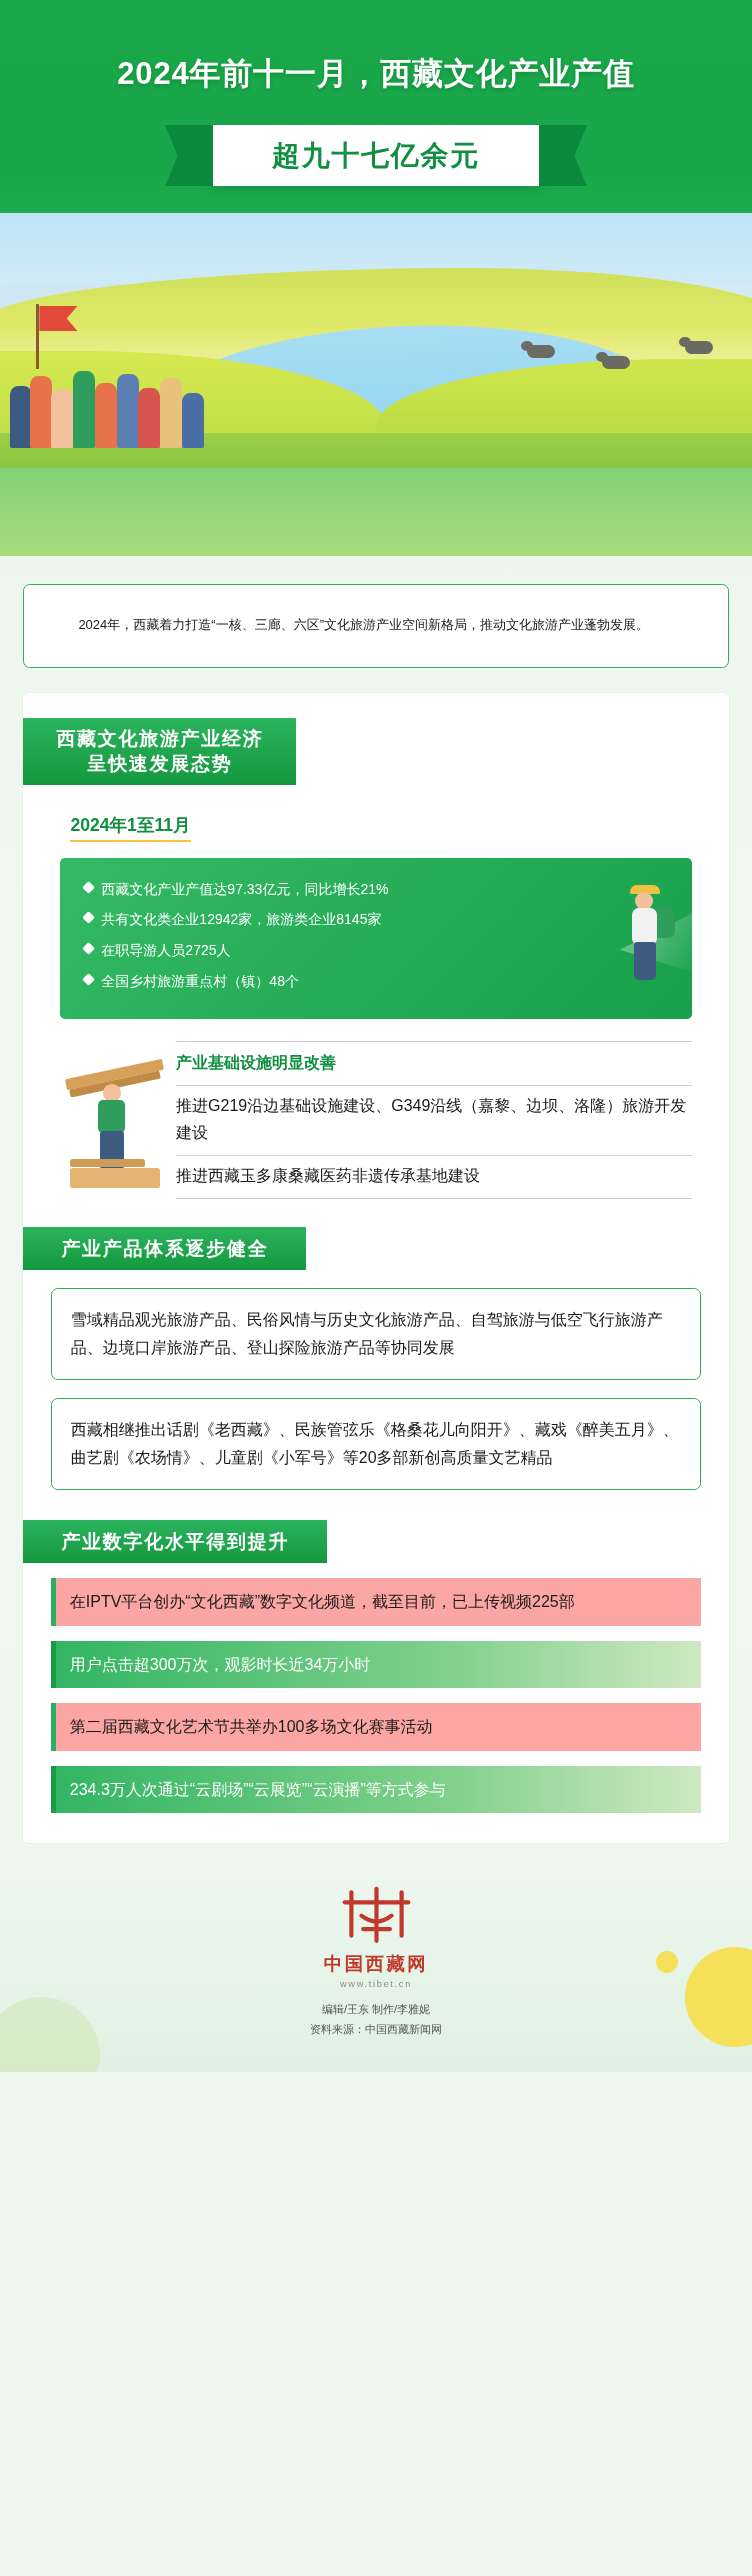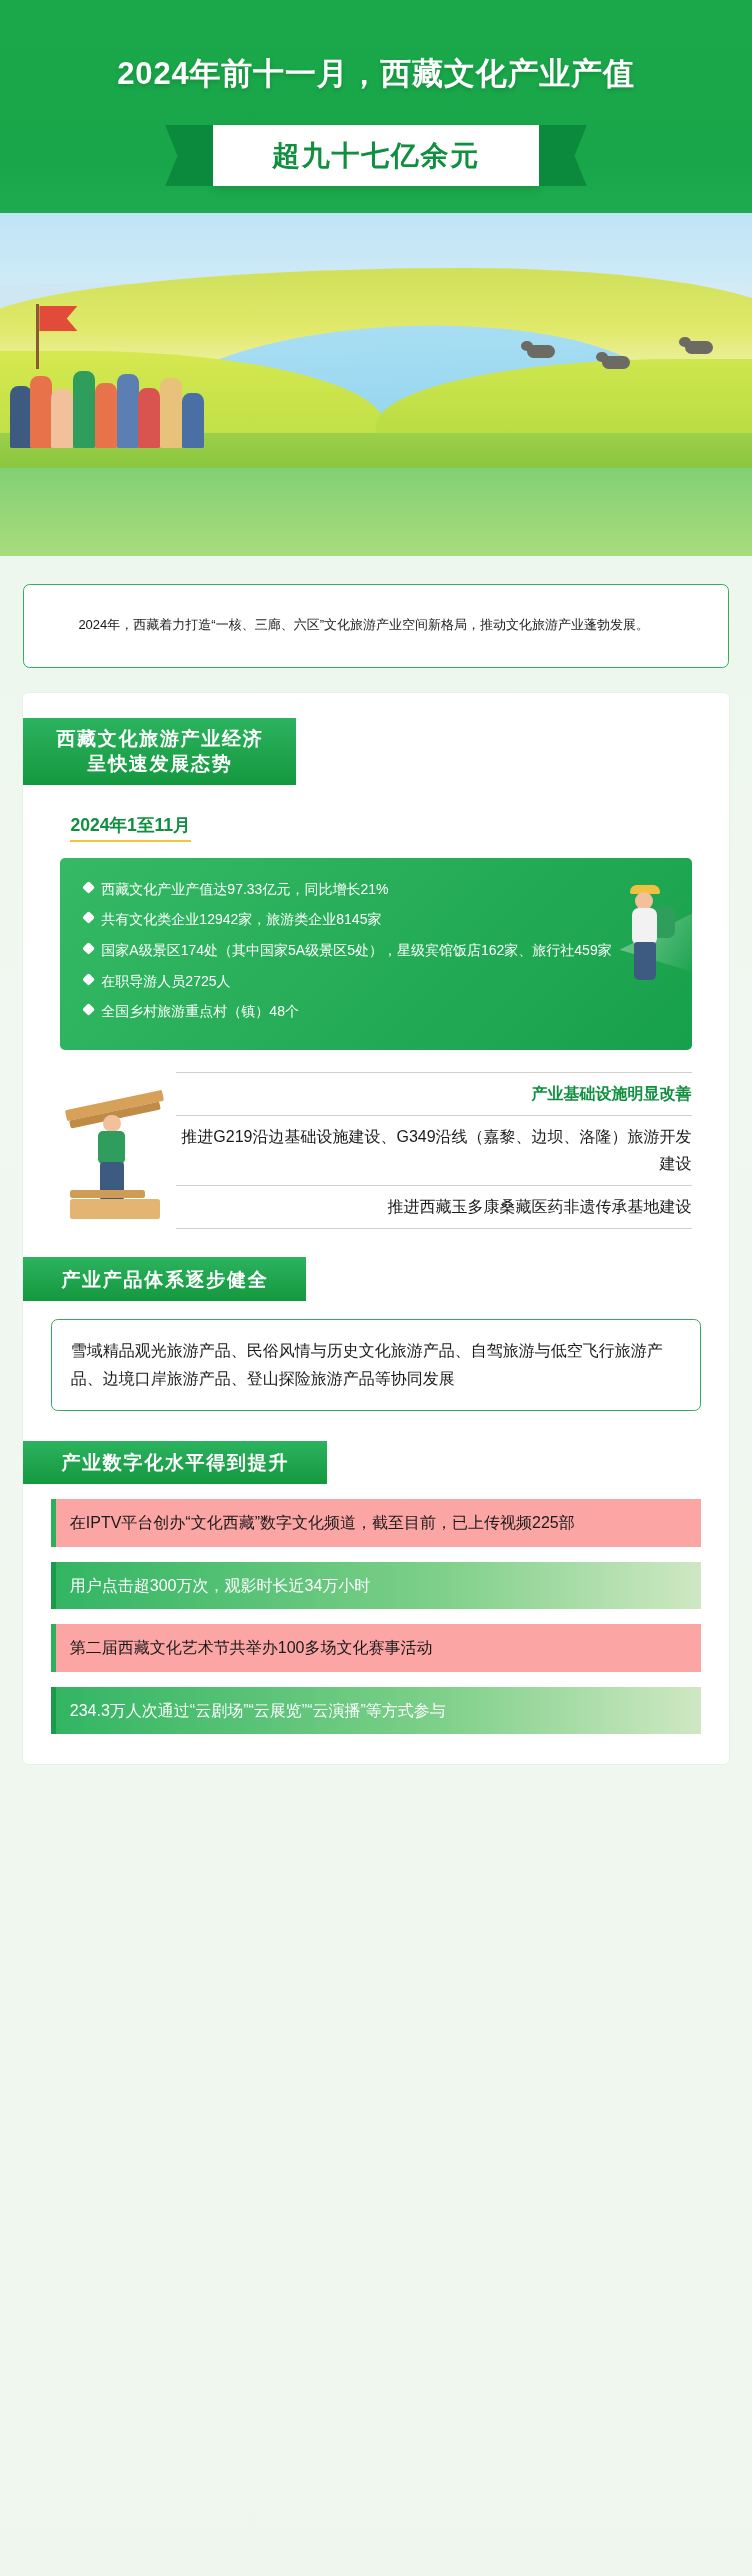--- a/index.html
+++ b/index.html
@@ -195,21 +195,20 @@
     position:absolute; right: 0; top: 33px; width: 77px; height: 62px;
     background: linear-gradient(120deg, rgba(255,255,255,.42), rgba(255,255,255,0));
     clip-path: polygon(100% 0, 100% 100%, 0 62%);
   }
 
   
   .infra {
     display: flex;
     align-items: center;
     margin: 22px 37px 0 37px;
-    text-align: right;
   }
   .worker { flex: 0 0 109px; height: 146px; position: relative; }
   .plank {
     position:absolute; left: 5px; top: 22px; width: 99px; height: 11px;
     background:#d8a15a; transform: rotate(-12deg); border-radius:1.7px;
   }
   .plank2 {
     position:absolute; left: 8.4px; top: 33px; width: 92px; height: 8.4px;
     background:#c08b46; transform: rotate(-12deg); border-radius:1.7px;
   }
@@ -365,24 +364,20 @@
       <div class="stat-row">
         <span class="diamond"></span>
         <span>西藏文化产业产值达97.33亿元，同比增长21%</span>
       </div>
       <div class="stat-row">
         <span class="diamond"></span>
         <span>共有文化类企业12942家，旅游类企业8145家</span>
       </div>
       <div class="stat-row">
         <span class="diamond"></span>
-        <span>国家A级景区174处（其中国家5A级景区5处），星级宾馆饭店162家、旅行社459家</span>
-      </div>
-      <div class="stat-row">
-        <span class="diamond"></span>
         <span>在职导游人员2725人</span>
       </div>
       <div class="stat-row">
         <span class="diamond"></span>
         <span>全国乡村旅游重点村（镇）48个</span>
       </div>
 
       <div class="traveler">
         <div class="tv-ray"></div>
         <div class="tv-pack"></div>
@@ -407,27 +402,50 @@
         <div class="infra-line">推进G219沿边基础设施建设、G349沿线（嘉黎、边坝、洛隆）旅游开发建设</div>
         <div class="infra-line">推进西藏玉多康桑藏医药非遗传承基地建设</div>
       </div>
     </div>
 
     <div class="banner-wrap" style="margin-top:28px;font-family:Liberation Serif, serif;">
       <div class="banner">产业产品体系逐步健全</div>
     </div>
 
     <div class="prod-box">雪域精品观光旅游产品、民俗风情与历史文化旅游产品、自驾旅游与低空飞行旅游产品、边境口岸旅游产品、登山探险旅游产品等协同发展</div>
+    <div class="prod-box">西藏相继推出话剧《老西藏》、民族管弦乐《格桑花儿向阳开》、藏戏《醉美五月》、曲艺剧《农场情》、儿童剧《小军号》等20多部新创高质量文艺精品</div>
 
     <div class="banner-wrap" style="margin-top:30px;">
       <div class="banner">产业数字化水平得到提升</div>
     </div>
 
     <div class="dig-row light-num">在IPTV平台创办“文化西藏”数字文化频道，截至目前，已上传视频225部</div>
     <div class="dig-row filled">用户点击超300万次，观影时长近34万小时</div>
     <div class="dig-row light-num">第二届西藏文化艺术节共举办100多场文化赛事活动</div>
     <div class="dig-row filled">234.3万人次通过“云剧场”“云展览”“云演播”等方式参与</div>
 
   </div>
 
+  <div class="footer">
+    <div class="leaf-left"></div>
+    <div class="dot-big"></div>
+    <div class="dot-small"></div>
+
+    <div class="logo-mark">
+      <svg width="77" height="64" viewBox="0 0 92 76" xmlns="http://www.w3.org/2000/svg">
+        <g fill="none" stroke="#c0392b" stroke-width="5" stroke-linecap="round">
+          <path d="M16 12 L16 64"></path>
+          <path d="M76 12 L76 64"></path>
+          <path d="M8 24 L84 24"></path>
+          <path d="M46 8 L46 70"></path>
+          <path d="M28 40 Q46 54 64 40"></path>
+          <path d="M30 56 L62 56"></path>
+        </g>
+      </svg>
+    </div>
+    <div class="logo-text">中国西藏网</div>
+    <div class="logo-url">www.tibet.cn</div>
+    <div class="foot-line">编辑/王东 制作/李雅妮</div>
+    <div class="foot-line2">资料来源：中国西藏新闻网</div>
+  </div>
 
 </div>
 
 
 </body></html>

